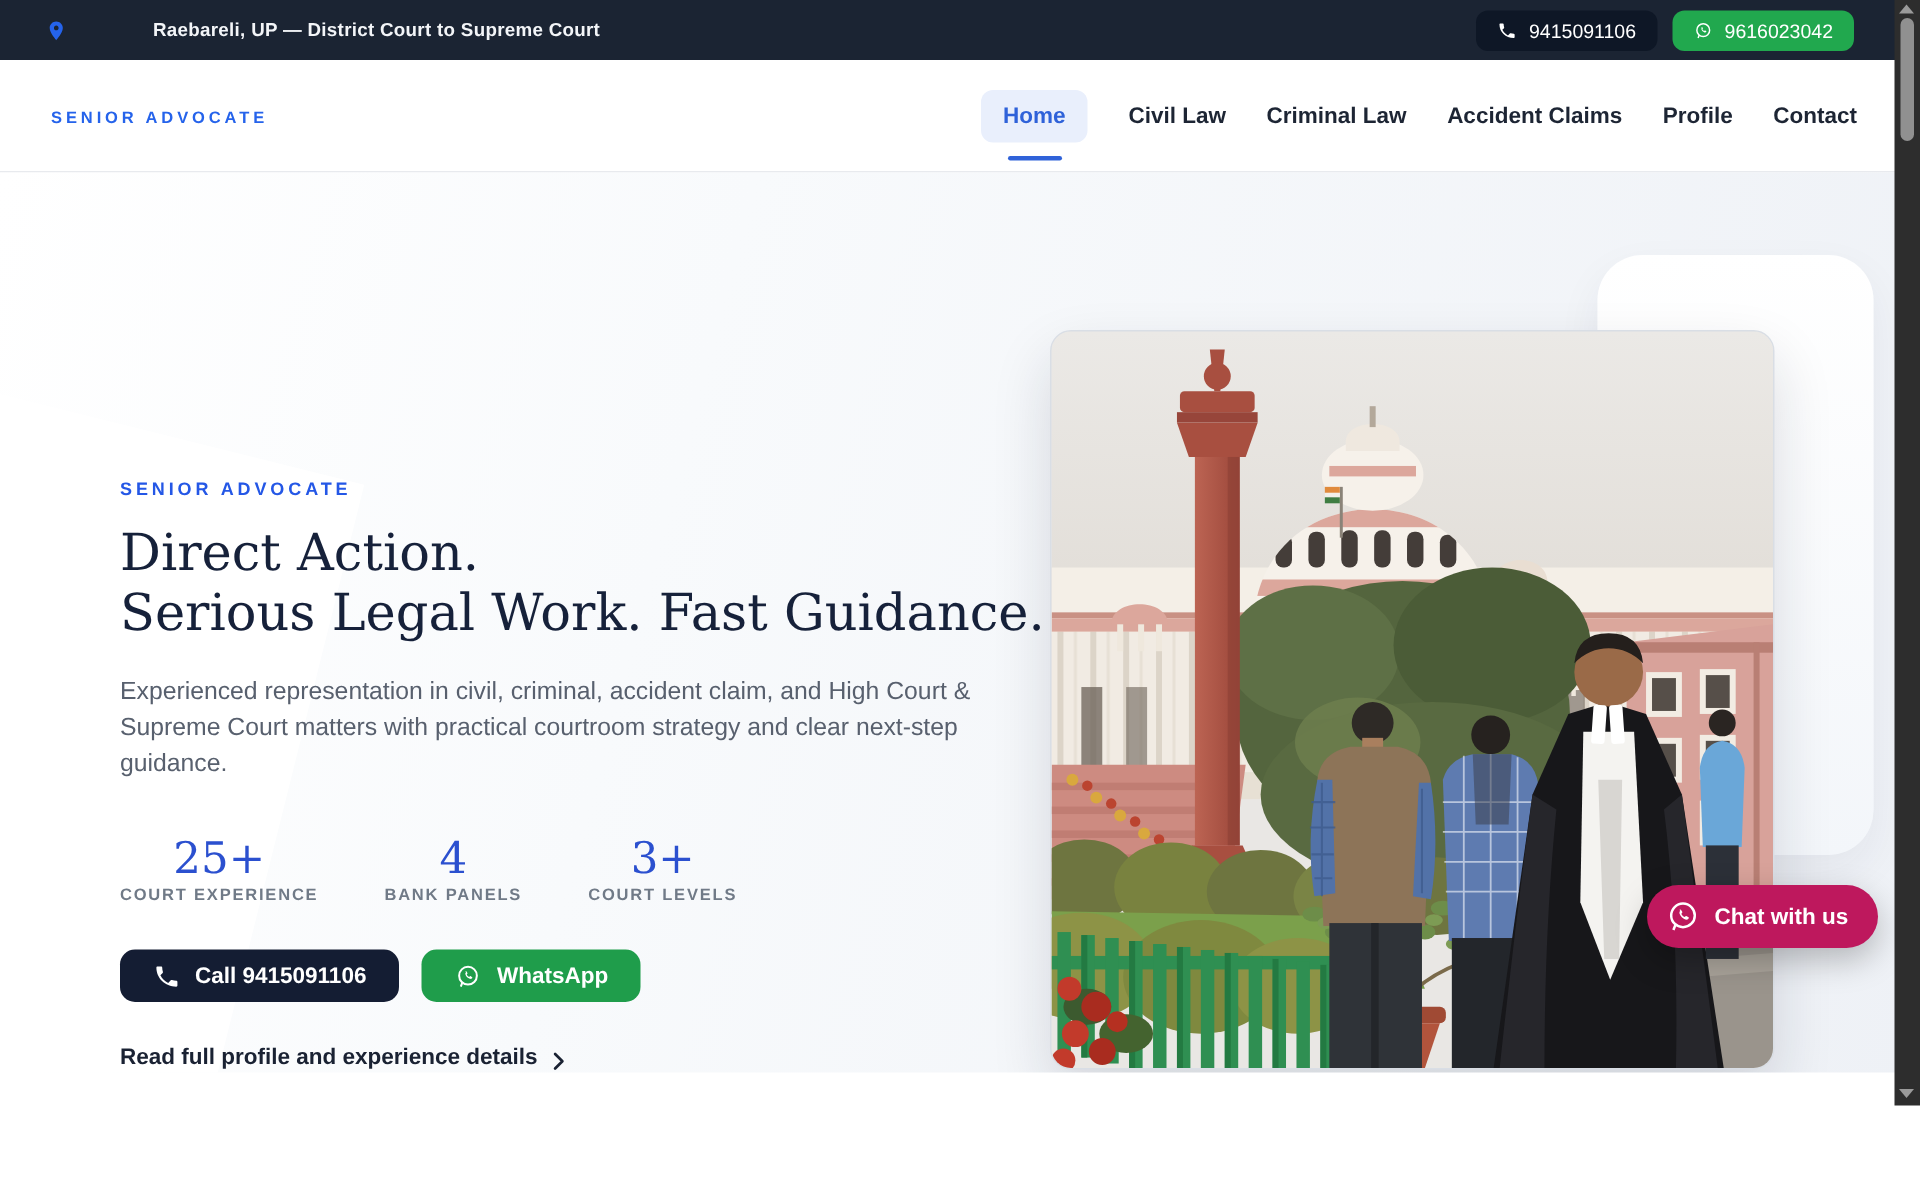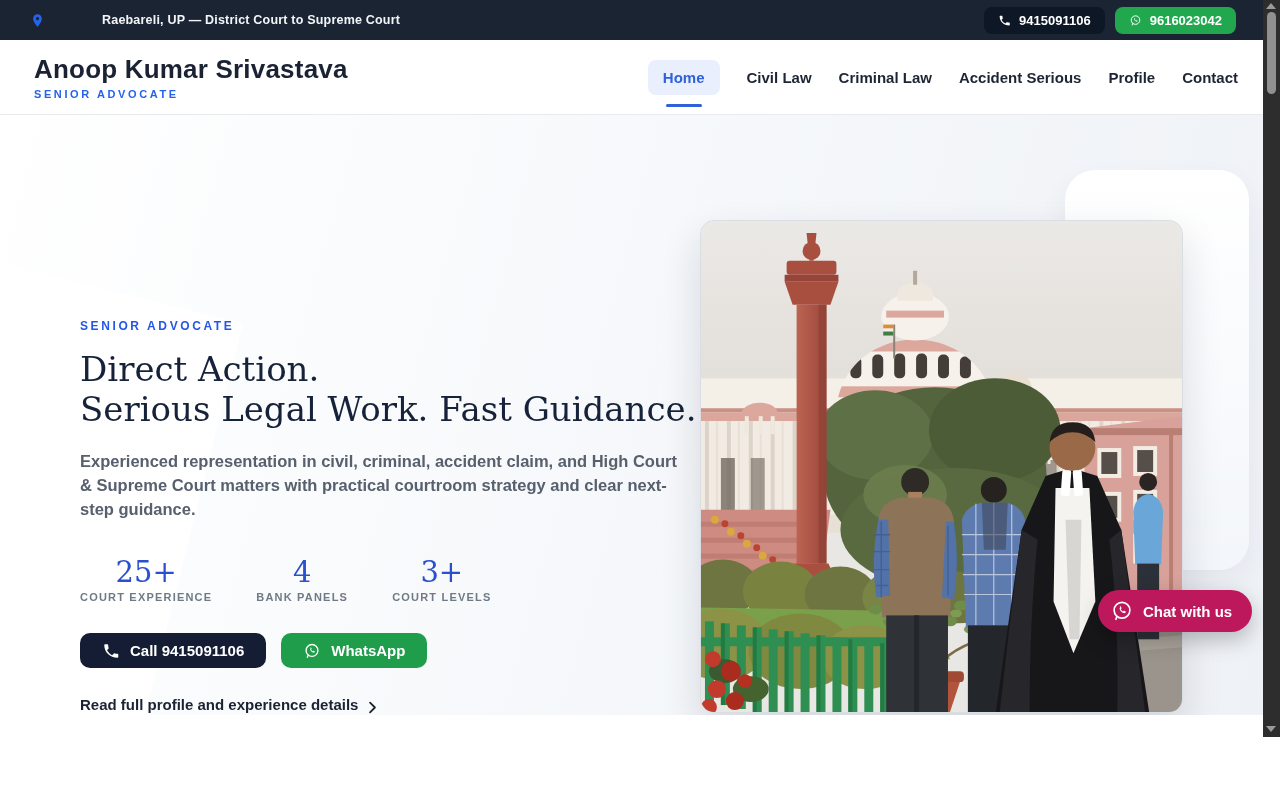--- a/index.html
+++ b/index.html
@@ -9,21 +9,21 @@
 
   
   .topbar { position:absolute; left:0; top:0; width:1280px; height:40px;
     background:#1b2433; display:flex; align-items:center; justify-content:space-between;
     padding:0 44px 0 30px; }
   .topbar-left { display:flex; align-items:center; gap:9px; }
   .topbar-left svg { width:15px; height:15px; }
   .topbar-loc { color:#f3f5f8; font-size:12.5px; font-weight:bold; letter-spacing:.2px;margin-left:48px; }
   .topbar-right { display:flex; gap:10px; }
   .pill-btn { display:flex; align-items:center; gap:8px; height:27px; padding:0 14px;
-    border-radius:8px; color:#fff; font-size:13px; font-weight:bold; cursor:pointer; border:none;text-align:center; }
+    border-radius:8px; color:#fff; font-size:13px; font-weight:normal; cursor:pointer; border:none;text-align:center; }
   .pill-dark { background:#0e1726; }
   .pill-green { background:#21a84e; }
   .pill-btn svg { width:13px; height:13px; }
 
   
   .header { position:absolute; left:0; top:40px; width:1280px; height:75px; background:#ffffff;
     border-bottom:1px solid #e8eaee; display:flex; align-items:center; justify-content:space-between;
     padding:0 42px 0 34px; }
   .brand-name { font-size:26px; font-weight:bold; color:#1a2233; letter-spacing:.2px; }
   .brand-role { margin-top:3px; font-size:11px; font-weight:bold; color:#2563eb; letter-spacing:2.6px; }
@@ -41,21 +41,21 @@
     background:#ffffff; transform:rotate(14deg); }
   .deco-card { position:absolute; right:31px; top:55px; width:184px; height:400px;
     background:linear-gradient(180deg,#ffffff 0%,#f3f6fa 100%); border-radius:30px;
     box-shadow:0 12px 30px rgba(30,40,60,.06); }
 
   .hero-content { position:absolute; left:80px; top:204px; width:620px; }
   .eyebrow { font-size:12px; font-weight:bold; color:#2457e6; letter-spacing:2.6px; }
   .hero-h1 { margin-top:16px; font-family:"DejaVu Serif","Liberation Serif",serif;
     font-weight:normal; font-size:34px; line-height:40px; color:#16213a; }
   .hero-h1 .h1-line { white-space:nowrap; }
-  .hero-desc { margin-top:20px; width:600px; font-size:16.5px; line-height:24px; color:#58606e;font-weight:bold; }
+  .hero-desc { margin-top:20px; width:600px; font-size:16.5px; line-height:24px; color:#58606e; }
 
   .stats { margin-top:36px; display:flex; gap:44px; }
   .stat { text-align:center; }
   .stat-value { font-family:"DejaVu Serif","Liberation Serif",serif; font-size:29px;
     line-height:30px; color:#2b50cf; }
   .stat-label { margin-top:4px; font-size:11px; font-weight:bold; color:#707a87; letter-spacing:1.2px; }
 
   .cta-row { margin-top:30px; display:flex; gap:15px; }
   .cta { display:flex; align-items:center; gap:10px; height:35px; padding:0 22px;
     border:none; border-radius:10px; color:#fff; font-size:15px; font-weight:bold; cursor:pointer; }
@@ -117,28 +117,27 @@
           <path d="M7.5 28 L9.6 22.4" stroke="#ffffff" stroke-width="2.4" fill="none"></path>
           <path fill="#ffffff" d="M12.5 10.5c.6-.6 1.3-.4 1.7.2l.9 1.5c.3.5.1 1-.3 1.4l-.6.6c.6 1.4 1.8 2.6 3.2 3.2l.6-.6c.4-.4.9-.6 1.4-.3l1.5.9c.6.4.8 1.1.2 1.7-.7.7-1.8 1.1-3 .7-2.5-.8-4.7-3-5.5-5.5-.4-1.2 0-2.3.7-3z" transform="translate(1.4,0.5) scale(0.92)"></path>
         </svg>
         <span>9616023042</span>
       </button>
     </div>
   </div>
 
   <div class="header">
     <div>
-      <div class="brand-name">Anoop Kumar Srivastava</div>
       <div class="brand-role">SENIOR ADVOCATE</div>
     </div>
     <nav class="nav">
       <a class="nav-item active">Home</a>
       <a class="nav-item">Civil Law</a>
       <a class="nav-item">Criminal Law</a>
-      <a class="nav-item">Accident Serious</a>
+      <a class="nav-item">Accident Claims</a>
       <a class="nav-item">Profile</a>
       <a class="nav-item">Contact</a>
     </nav>
   </div>
 
   <div class="hero">
     <div class="hero-wedge"></div>
     <div class="deco-card"></div>
 
     <div class="hero-content">

